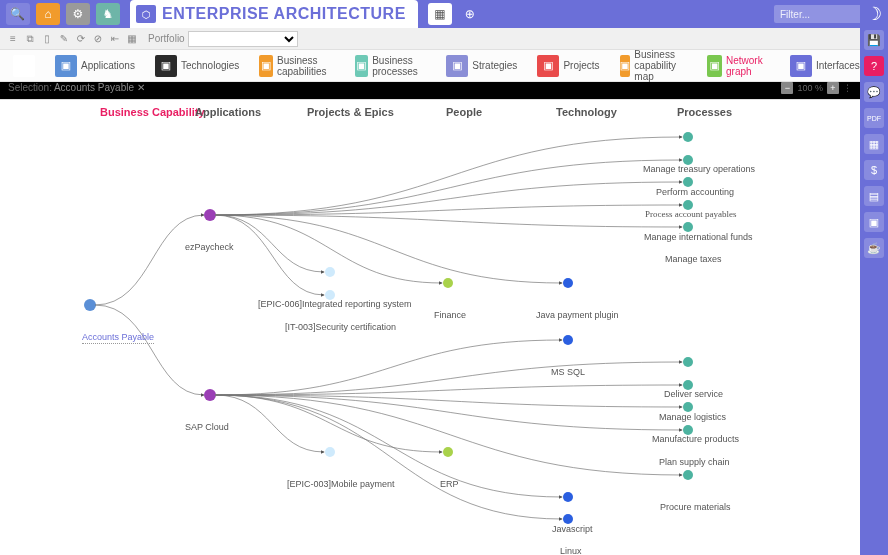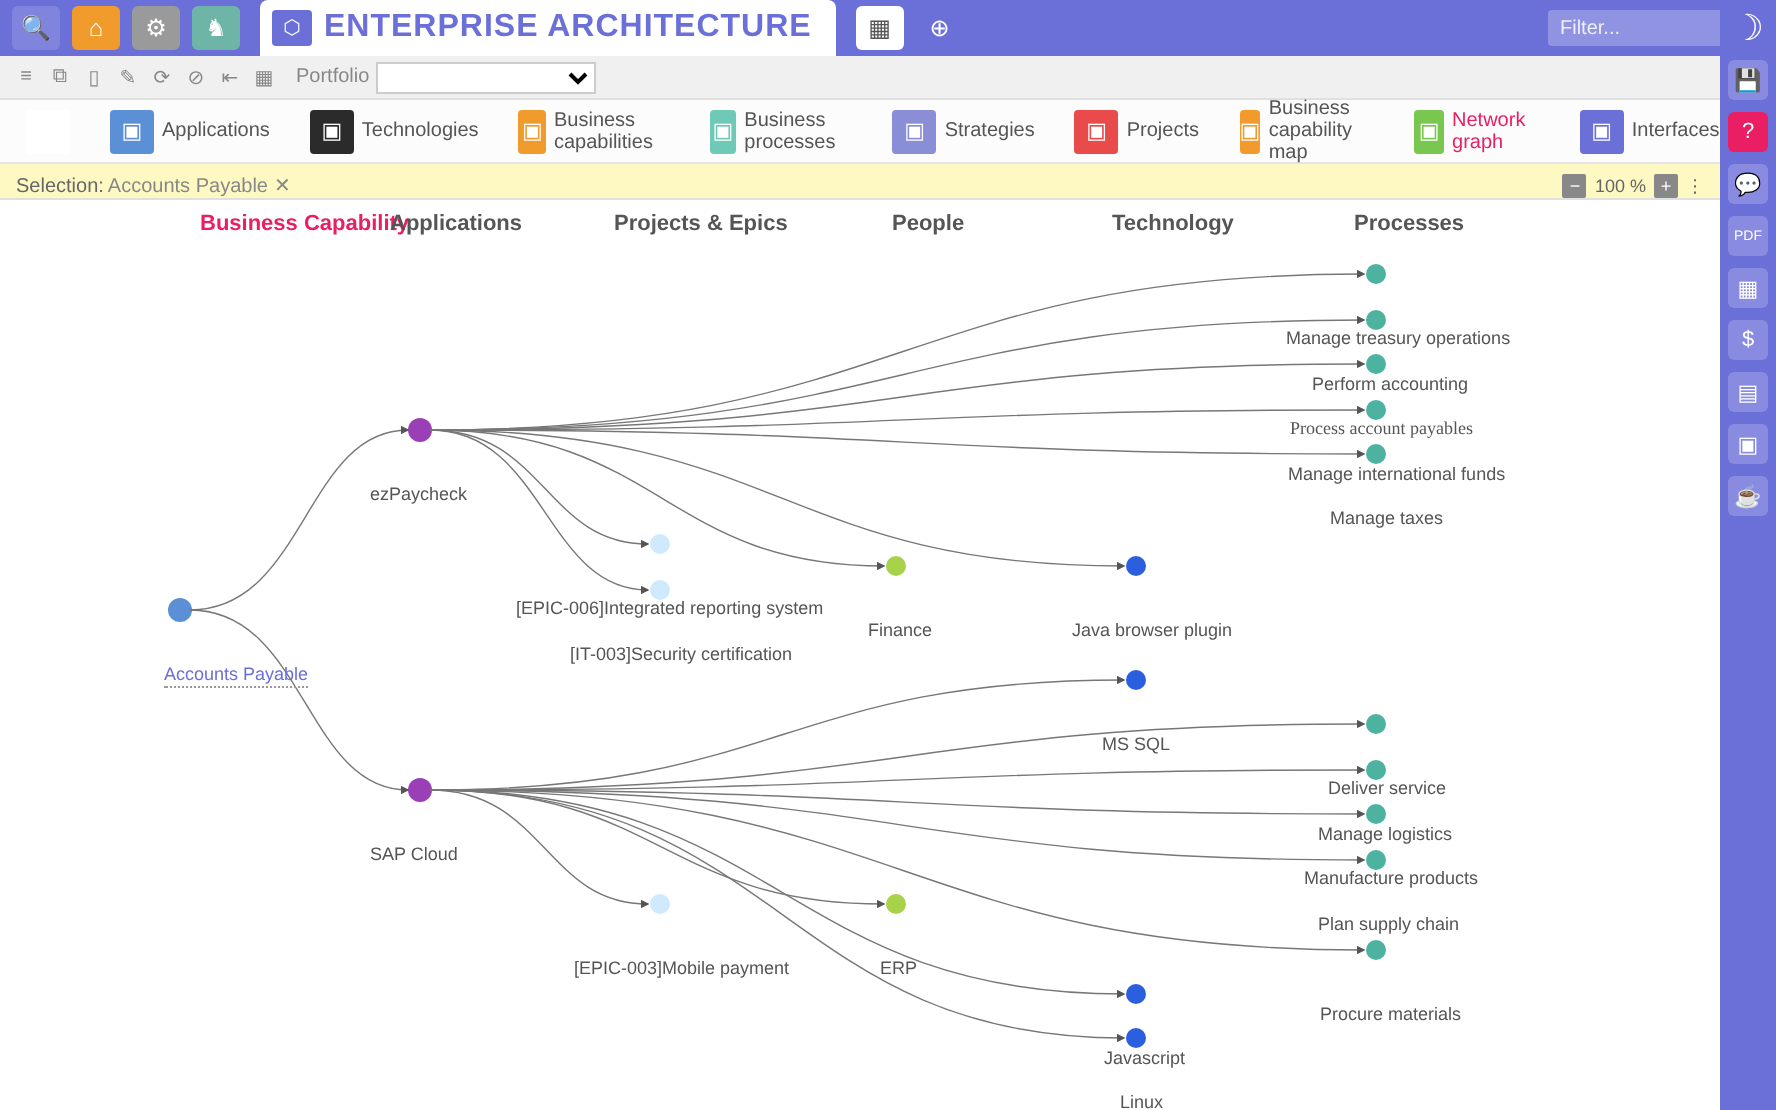--- a/index.html
+++ b/index.html
@@ -28,21 +28,21 @@
 .portfolio-select { width: 110px; height: 16px; border: 1px solid #ccc; font-size: 10px; background: #fff; }
 
 
 .catnav { background: #fcfcfc; height: 32px; display: flex; align-items: center; padding: 2px 6px; gap: 6px; border-bottom: 1px solid #e5e5e5; margin-right: 28px; }
 .cat { display: flex; align-items: center; gap: 4px; padding: 2px 6px; cursor: pointer; border: 1px solid transparent; border-radius: 2px; }
 .cat-icon { width: 22px; height: 22px; border-radius: 2px; display: flex; align-items: center; justify-content: center; color: #fff; font-size: 11px; }
 .cat-label { font-size: 10px; color: #555; }
 .cat.active .cat-label { color: #e91e63; }
 
 
-.selbar { background: #fef9c3; height: 18px; display: flex; align-items: flex-end; padding: 0 8px; font-size: 10px; color: #666; border-bottom: 1px solid #e0e0e0; margin-right: 28px; }
+.selbar { background: #000000; height: 18px; display: flex; align-items: flex-start; padding: 0 8px; font-size: 10px; color: #666; border-bottom: 1px solid #e0e0e0; margin-right: 28px; }
 .selbar .seltag { color: #888; margin-left: 2px; }
 .selbar .close-x { margin-left: 3px; cursor: pointer; color: #888; }
 .zoom-ctrl { margin-left: auto; display: flex; align-items: center; gap: 4px; font-size: 9px; color: #666; }
 .zoom-btn { width: 12px; height: 12px; background: #888; color: #fff; display: flex; align-items: center; justify-content: center; cursor: pointer; font-size: 9px; border-radius: 1px; }
 
 
 .graph { position: relative; background: #fff; margin-right: 28px; height: 455px; overflow: hidden; }
 .col-header { position: absolute; top: 6px; font-size: 11px; font-weight: 600; color: #555; }
 .col-header.pink { color: #e91e63; }
 .node-label { position: absolute; font-size: 9px; color: #555; white-space: nowrap; margin-top: 16px; }
@@ -204,21 +204,21 @@
     <div class="col-header" style="left: 556px;">Technology</div>
     <div class="col-header" style="left: 677px;">Processes</div>
     <div class="node-label underline" style="left: 82px; top: 216px;">Accounts Payable</div>
     <div class="node-label" style="left: 185px; top: 126px;">ezPaycheck</div>
     <div class="node-label" style="left: 185px; top: 306px;">SAP Cloud</div>
     <div class="node-label" style="left: 258px; top: 183px;">[EPIC-006]Integrated reporting system</div>
     <div class="node-label" style="left: 285px; top: 206px;">[IT-003]Security certification</div>
     <div class="node-label" style="left: 287px; top: 363px;">[EPIC-003]Mobile payment</div>
     <div class="node-label" style="left: 434px; top: 194px;">Finance</div>
     <div class="node-label" style="left: 440px; top: 363px;">ERP</div>
-    <div class="node-label" style="left: 536px; top: 194px;">Java browser plugin</div>
+    <div class="node-label" style="left: 536px; top: 194px;">Java payment plugin</div>
     <div class="node-label" style="left: 551px; top: 251px;">MS SQL</div>
     <div class="node-label" style="left: 552px; top: 408px;">Javascript</div>
     <div class="node-label" style="left: 560px; top: 430px;">Linux</div>
     <div class="node-label" style="left: 643px; top: 48px;">Manage treasury operations</div>
     <div class="node-label" style="left: 656px; top: 71px;">Perform accounting</div>
     <div class="node-label" style="left: 645px; top: 93px; font-family: Liberation Serif, serif;">Process account payables</div>
     <div class="node-label" style="left: 644px; top: 116px;">Manage international funds</div>
     <div class="node-label" style="left: 665px; top: 138px;">Manage taxes</div>
     <div class="node-label" style="left: 664px; top: 273px;">Deliver service</div>
     <div class="node-label" style="left: 659px; top: 296px;">Manage logistics</div>

